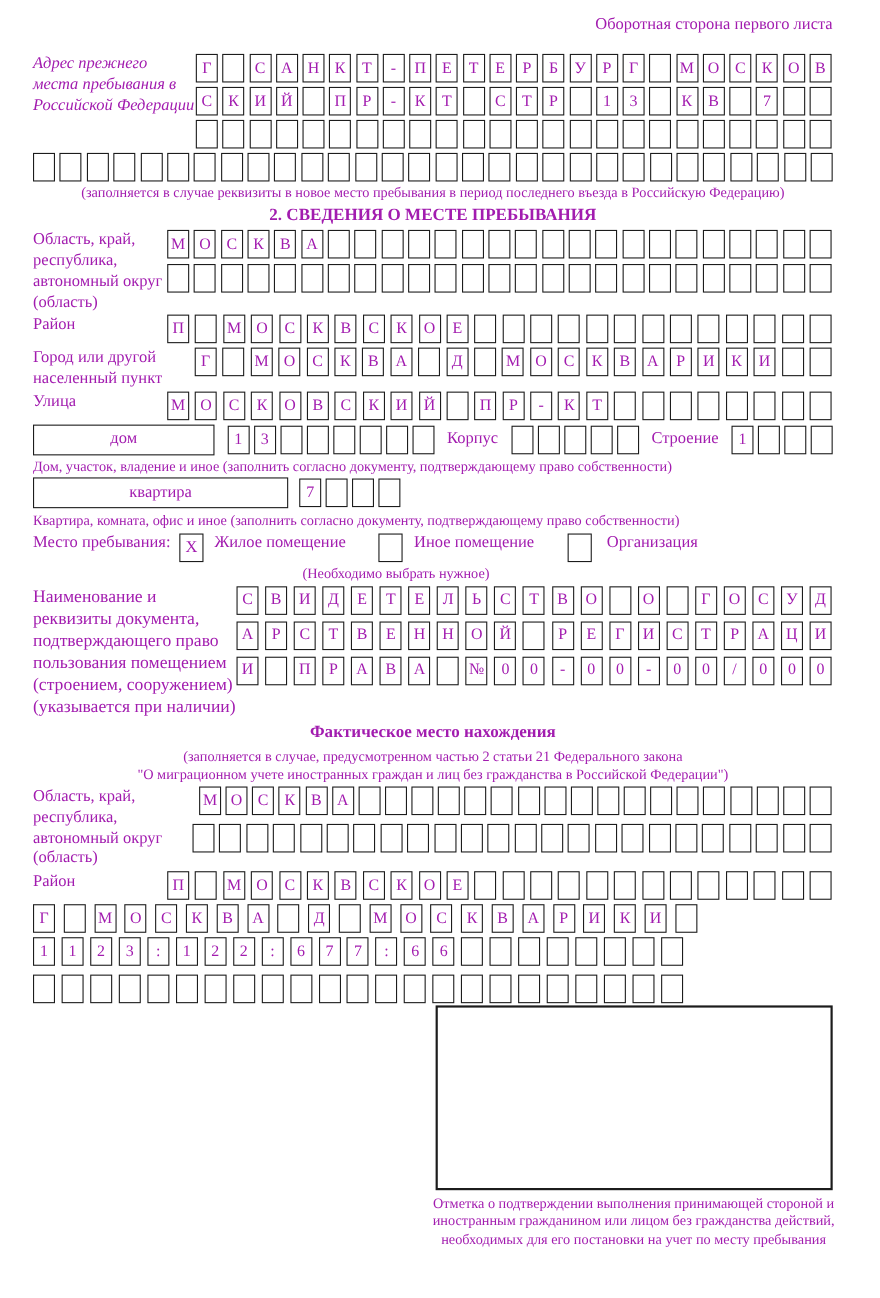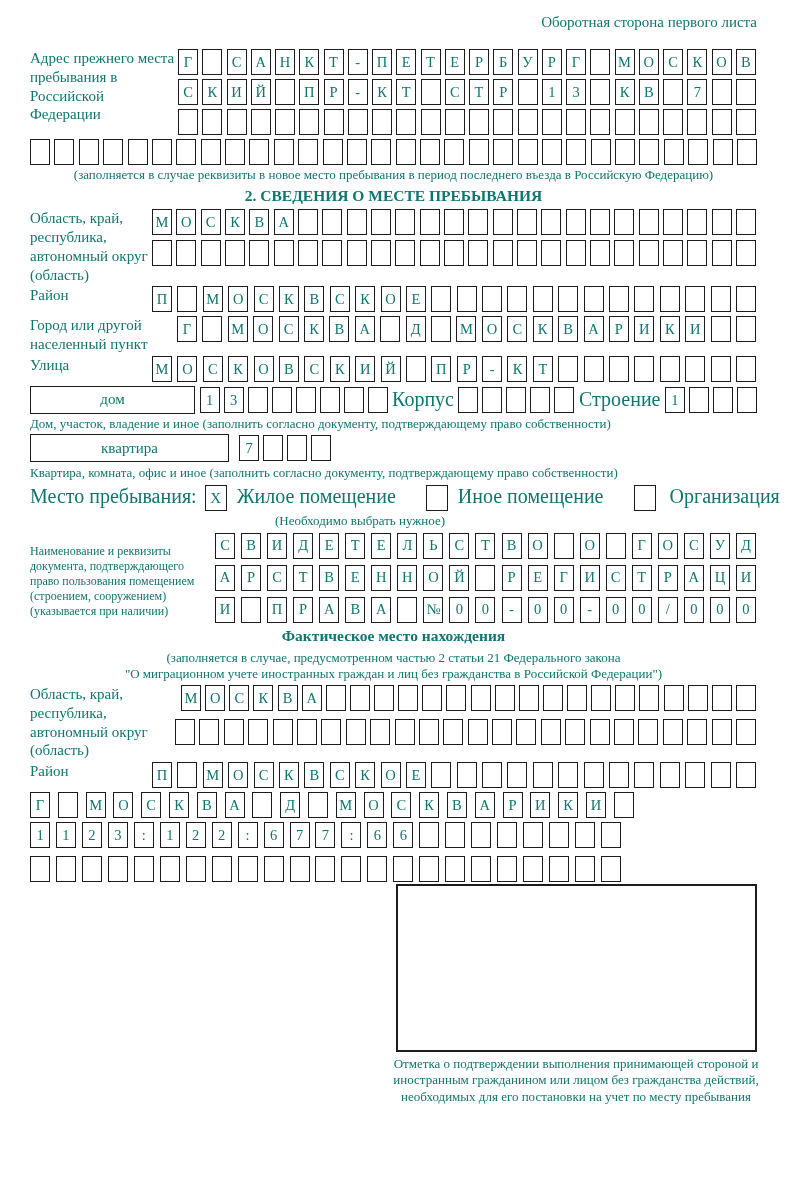--- a/index.html
+++ b/index.html
@@ -1,20 +1,20 @@
 <!DOCTYPE html>
 <html><head>
 <meta charset="utf-8">
 <style>
   html,body{margin:0;padding:0;background:#fff;}
   .page{
     width:800px;height:1180px;box-sizing:border-box;
     padding:14px 43px 0 30px;
     font-family:"Liberation Serif","DejaVu Serif",serif;
-    color:#0f766e;background:#fff;overflow:hidden;position:relative;
+    color:#a21caf;background:#fff;overflow:hidden;position:relative;
   }
   .hdr-note{text-align:right;font-size:15px;height:19px;}
   .frow{display:flex;align-items:flex-start;}
   .flabel{font-size:15px;line-height:1.25;flex:none;}
   .rows{display:flex;flex-direction:column;}
   .cellrow{display:flex;justify-content:space-between;}
   .cell{
     flex:none;width:20px;height:26px;box-sizing:border-box;
     border:1.6px solid #1c1c1c;display:flex;align-items:center;justify-content:center;
     font-size:14.5px;line-height:1;
@@ -26,39 +26,39 @@
   .w-541{width:541px;}    
   .w-581{width:581px;}    
   .w-575{width:575px;}
   .w-591{width:591px;}    
   .note{font-size:13px;line-height:1.25;}
   .center{text-align:center;}
   .sec-title{font-weight:bold;font-size:15.5px;text-align:center;height:19px;}
   .wide-box{box-sizing:border-box;border:1.6px solid #1c1c1c;height:28px;
     display:flex;align-items:center;justify-content:center;font-size:15px;flex:none;}
   .cells{display:flex;gap:4px;}
-  .inline-label{font-size:20px;white-space:nowrap;}
+  .inline-label{font-size:15px;white-space:nowrap;}
   .chk{flex:none;width:22px;height:26px;box-sizing:border-box;border:1.6px solid #1c1c1c;
     display:flex;align-items:center;justify-content:center;font-size:15px;}
   .stayrow{display:flex;align-items:flex-start;}
   .stamp-box{box-sizing:border-box;border:2px solid #1c1c1c;width:361px;height:168px;margin-left:366px;}
   .stamp-note{width:400px;margin-left:346px;text-align:center;font-size:13px;line-height:1.25;}
   .mt2{margin-top:2px;}.mt3{margin-top:3px;}.mt4{margin-top:4px;}.mt16{margin-top:16px;}
   .gap4{gap:4px;}.gap5{gap:5px;}.gap6{gap:6px;}.gap8{gap:8px;}
   .ml6{margin-left:6px;}
 </style>
 </head>
 <body>
 
 <div class="page">
 
   <div class="hdr-note">Оборотная сторона первого листа</div>
 
   <div class="frow mt16">
-    <div class="flabel" style="width:148px;">Адрес прежнего места пребывания в Российской Федерации</div>
+    <div class="flabel" style="width:148px;font-style:italic;">Адрес прежнего места пребывания в Российской Федерации</div>
     <div class="rows gap4">
       <div class="cellrow w-main">
           <div class="cell">Г</div>
           <div class="cell"></div>
           <div class="cell">С</div>
           <div class="cell">А</div>
           <div class="cell">Н</div>
           <div class="cell">К</div>
           <div class="cell">Т</div>
           <div class="cell">-</div>
@@ -342,21 +342,21 @@
     <div class="cells">
         <div class="cell">1</div>
         <div class="cell"></div>
         <div class="cell"></div>
         <div class="cell"></div>
       </div>
   </div>
   <div class="note mt2">Дом, участок, владение и иное (заполнить согласно документу, подтверждающему право собственности)</div>
 
   <div class="frow mt2" style="align-items:center;">
-    <div class="wide-box" style="width:199px;">квартира</div>
+    <div class="wide-box" style="width:232px;">квартира</div>
     <div class="cells" style="margin-left:10px;">
         <div class="cell">7</div>
         <div class="cell"></div>
         <div class="cell"></div>
         <div class="cell"></div>
       </div>
   </div>
   <div class="note mt3">Квартира, комната, офис и иное (заполнить согласно документу, подтверждающему право собственности)</div>
 
   <div class="stayrow mt4">
@@ -364,21 +364,21 @@
     <span class="chk">X</span>
     <span class="inline-label" style="margin:0 30px 0 10px;">Жилое помещение</span>
     <span class="chk"></span>
     <span class="inline-label" style="margin:0 30px 0 10px;">Иное помещение</span>
     <span class="chk"></span>
     <span class="inline-label" style="margin-left:14px;">Организация</span>
   </div>
   <div class="note mt2" style="width:660px;text-align:center;">(Необходимо выбрать нужное)</div>
 
   <div class="frow mt3">
-    <div class="flabel" style="width:185px;font-size:12px;margin-top:11px;">Наименование и реквизиты документа, подтверждающего право пользования помещением (строением, сооружением) (указывается при наличии)</div>
+    <div class="flabel" style="width:185px;font-size:16px;">Наименование и реквизиты документа, подтверждающего право пользования помещением (строением, сооружением) (указывается при наличии)</div>
     <div class="rows gap6">
       <div class="cellrow w-541">
           <div class="cell">С</div>
           <div class="cell">В</div>
           <div class="cell">И</div>
           <div class="cell">Д</div>
           <div class="cell">Е</div>
           <div class="cell">Т</div>
           <div class="cell">Е</div>
           <div class="cell">Л</div>

